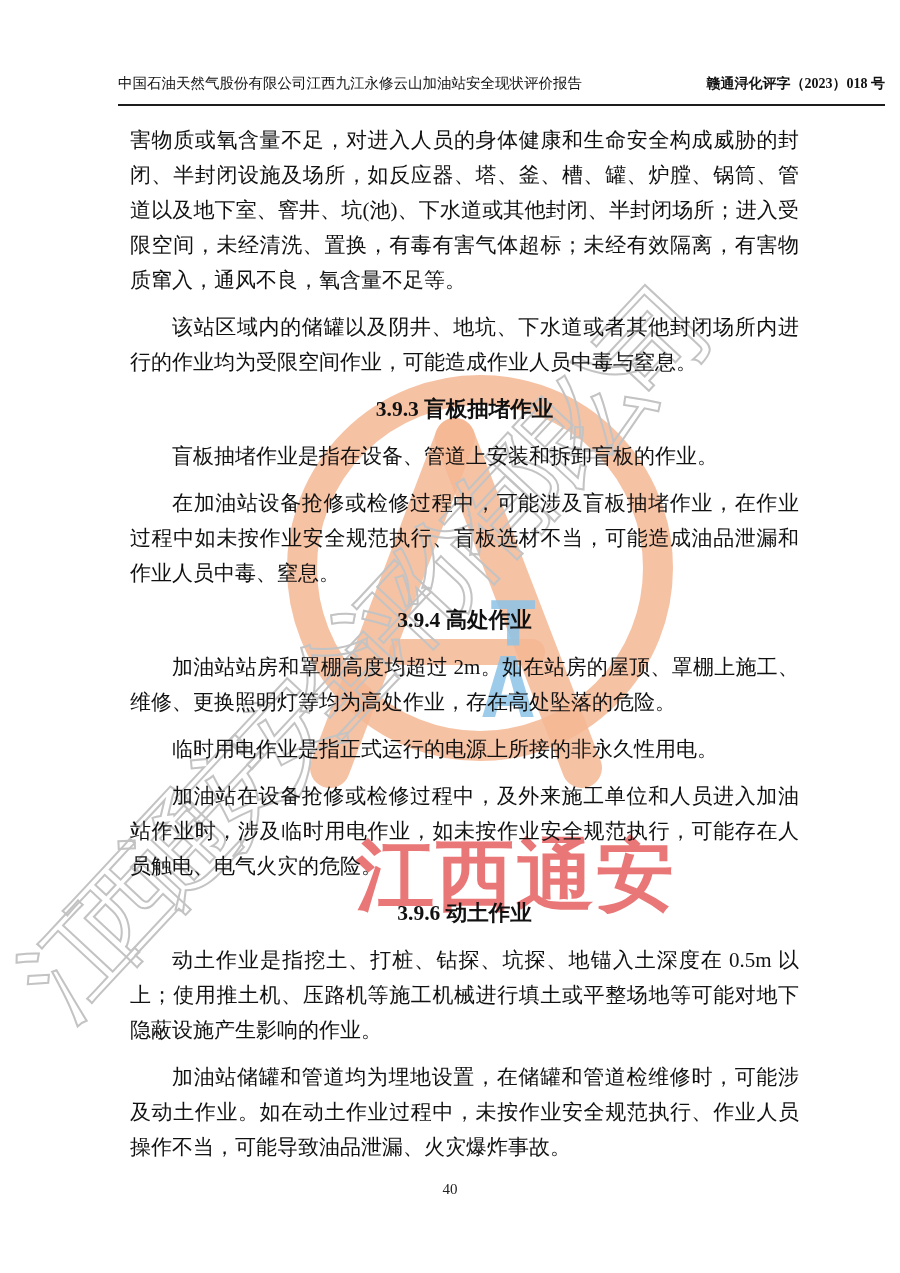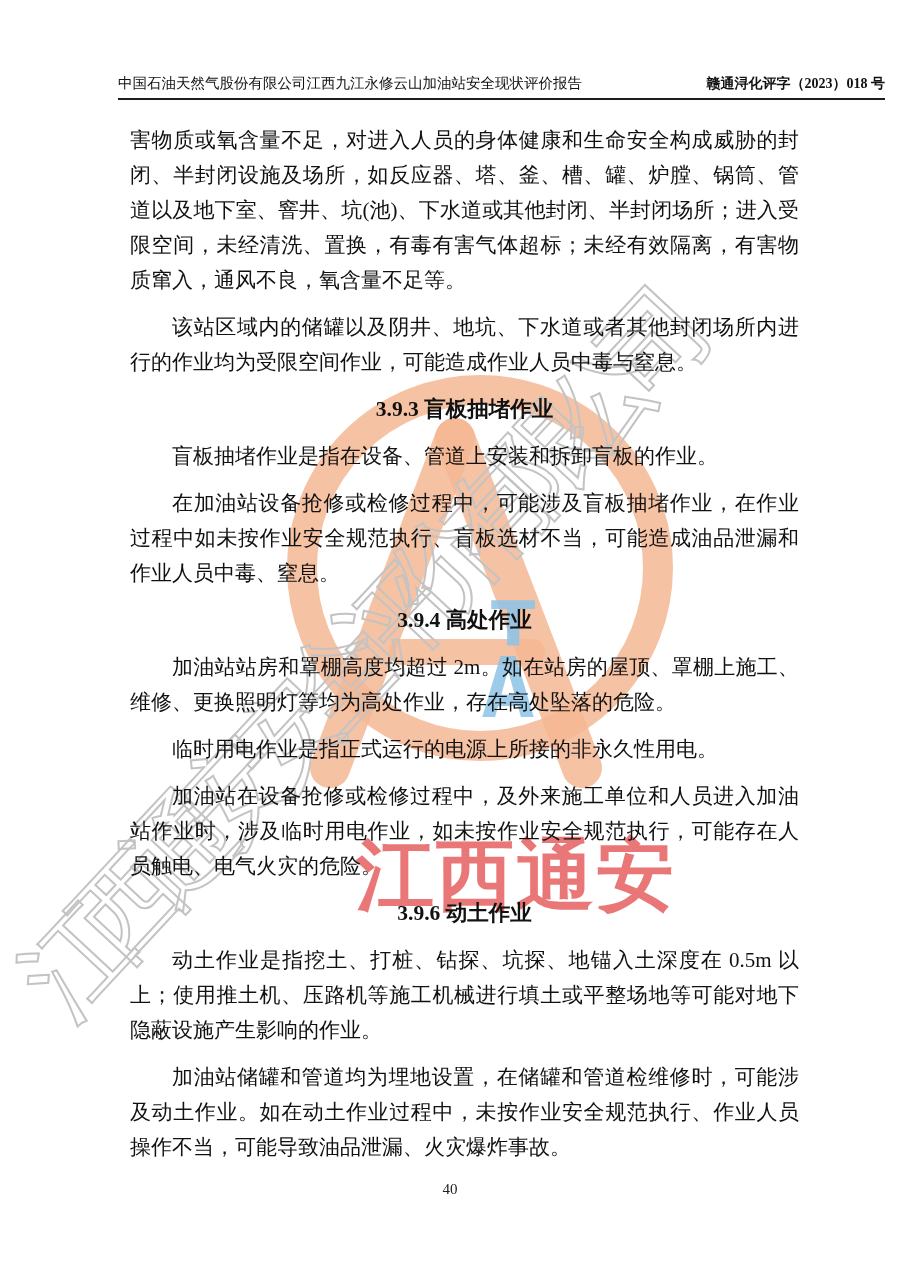--- a/index.html
+++ b/index.html
@@ -44,21 +44,21 @@
     letter-spacing:2px;
     font-family:"DejaVu Sans","Liberation Sans",sans-serif;
     color:rgba(222,55,55,0.68);
     white-space:nowrap;
   }
   
   #page-header{
     position:absolute;left:118px;top:74px;width:767px;z-index:1;
     display:flex;justify-content:space-between;align-items:flex-end;
     border-bottom:2px solid #1c1c1c;
-    padding-bottom:5px;
+    padding-bottom:11px;
   }
   #header-title{font-size:14.5px;letter-spacing:0;}
   #header-doc-number{font-size:14px;font-weight:600;white-space:nowrap;}
   
   #page-body{
     position:absolute;left:118px;top:111px;width:693px;z-index:1;
     font-size:21px;line-height:35px;
     text-align:justify;
   }
   #page-body p{margin:12px;text-indent:2em;}

